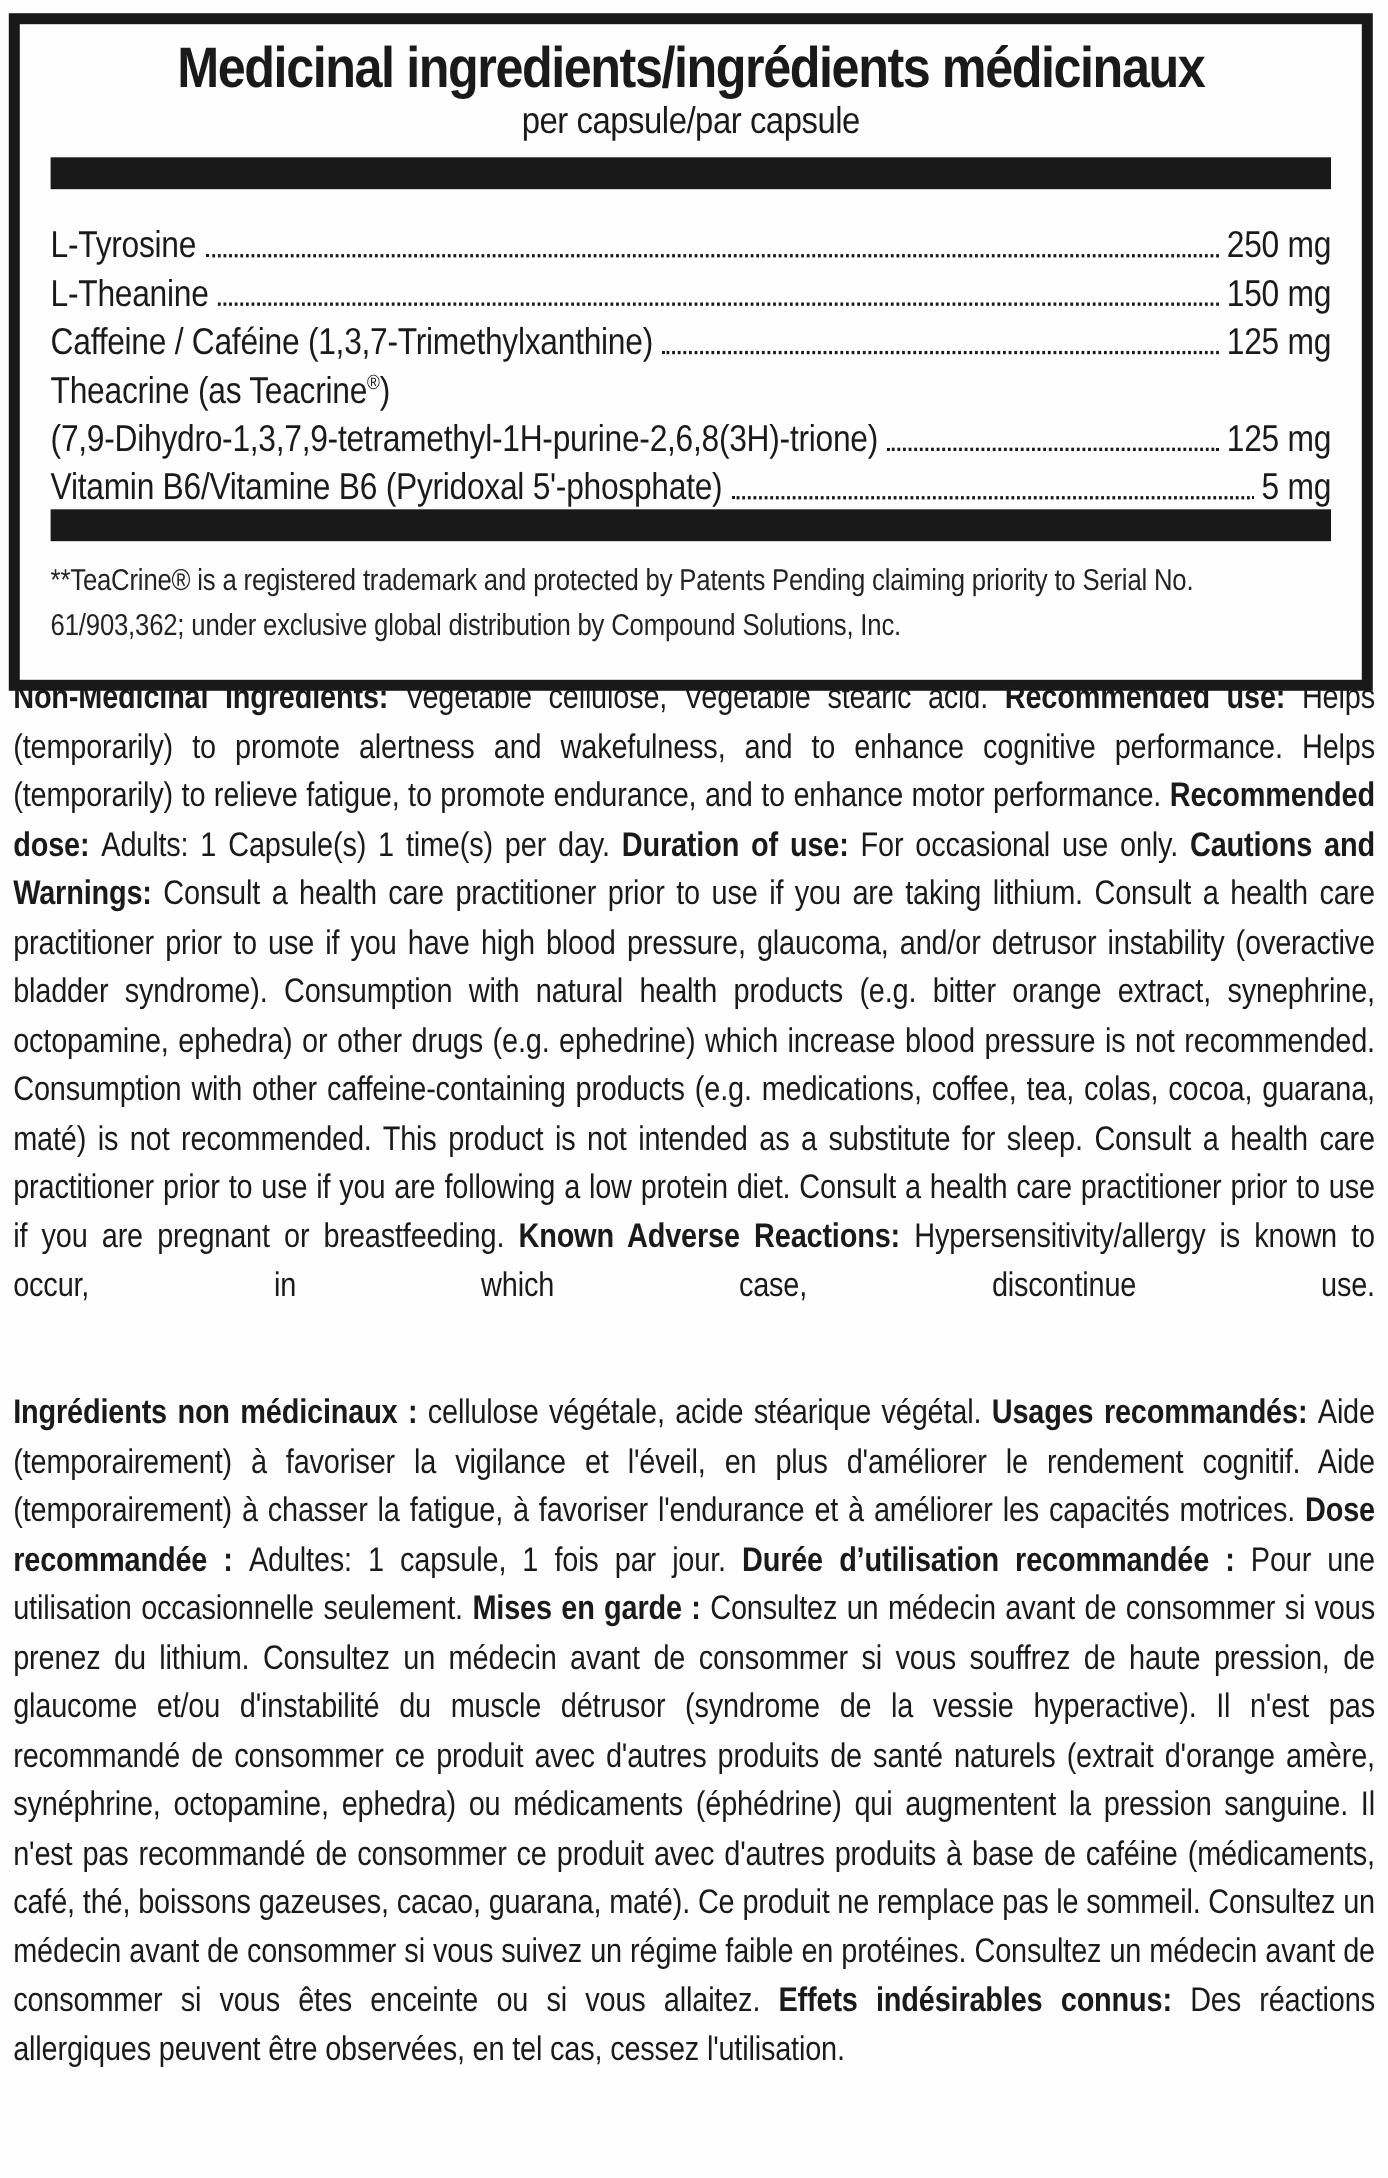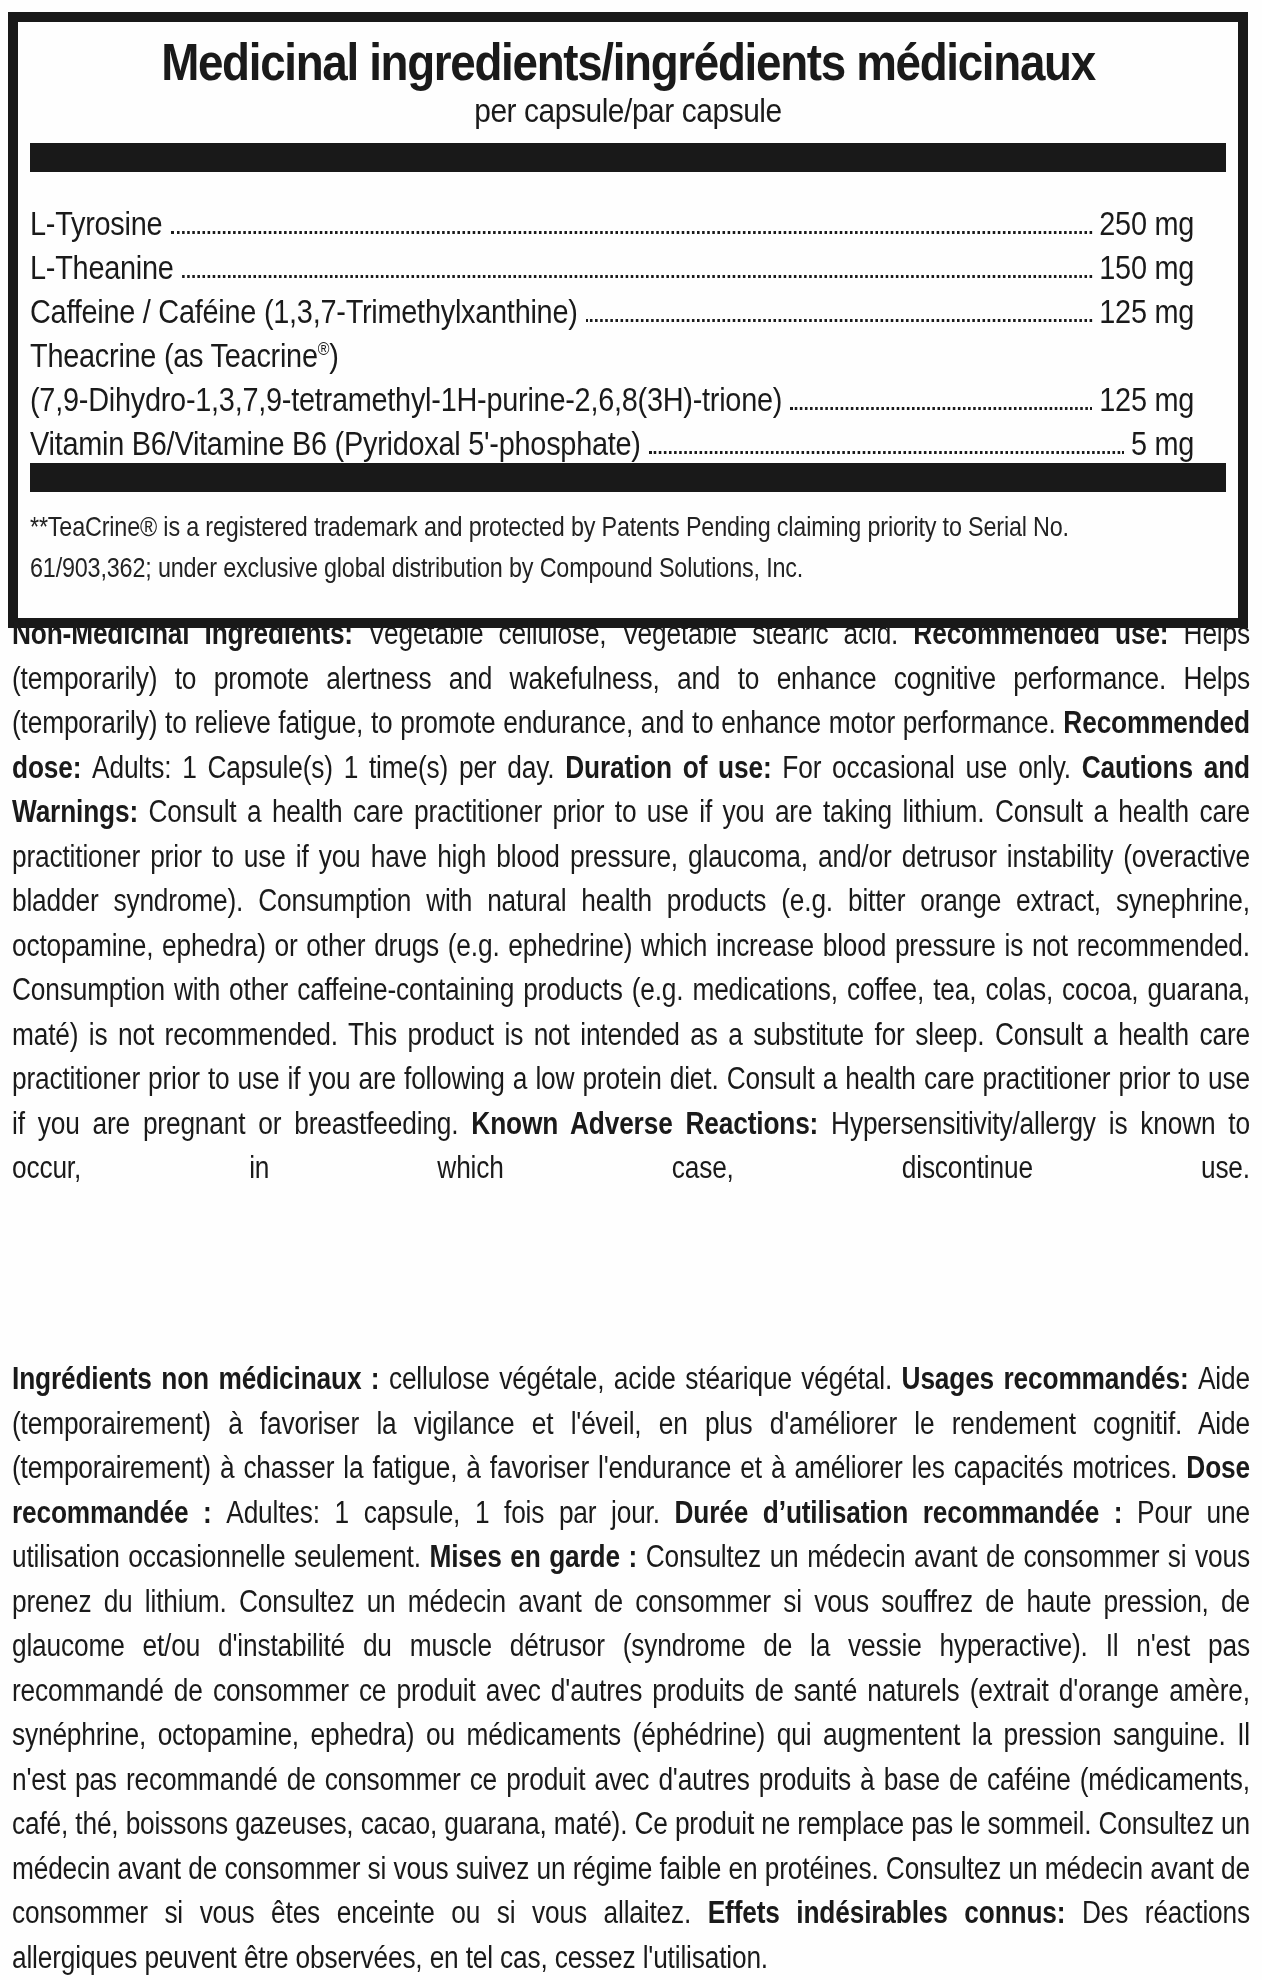--- a/index.html
+++ b/index.html
@@ -3,21 +3,21 @@
 <meta charset="utf-8">
 <style>
   * { margin:0; padding:0; box-sizing:border-box; }
   html,body {
     width:1262px; height:1980px; background:#fefefe; overflow:hidden;
     font-family:"Liberation Sans", sans-serif; color:#1a1a1a;
     -webkit-font-smoothing:antialiased;
   }
   .panel {
     position:absolute; left:8px; top:12px; width:1240px; height:616px;
-    border:10px solid #191919; padding:0 12px; background:#fefefe; overflow:hidden;
+    border:10px solid #191919; padding:0 28px; background:#fefefe; overflow:hidden;
   }
   .title-wrap { margin-top:12px; transform:scaleX(0.88); }
   .panel-title {
     font-size:52px; line-height:56px; font-weight:bold; text-align:center;
     letter-spacing:-1.5px; white-space:nowrap;
   }
   .panel-subtitle { font-size:34px; line-height:40px; text-align:center; letter-spacing:-0.5px; }
   .bar { height:29px; background:#191919; }
   .bar-top { margin-top:13px; }
   .bar-bottom { margin-top:0; }
@@ -30,21 +30,21 @@
   .row .amount { white-space:nowrap; line-height:40px; }
   .footnote { margin-top:14px; font-size:27.5px; line-height:41px; color:#232323; letter-spacing:-0.2px; }
   .footnote div { white-space:nowrap; }
   .para { position:absolute; left:12px; width:1238px; }
   .para-inner {
     width:1460px; transform:scaleX(0.8479); transform-origin:0 0;
     font-size:31px; line-height:44.5px; text-align:justify; letter-spacing:-0.2px;
   }
   .para-en { top:612px; }
   .para-en .para-inner { text-align-last:justify; }
-  .para-fr { top:1357px; }
+  .para-fr { top:1262px; }
   .b { font-weight:bold; }
 </style>
 </head>
 <body>
 
 <div class="panel">
   <div class="title-wrap">
     <div class="panel-title">Medicinal ingredients/ingrédients médicinaux</div>
     <div class="panel-subtitle">per capsule/par capsule</div>
   </div>

